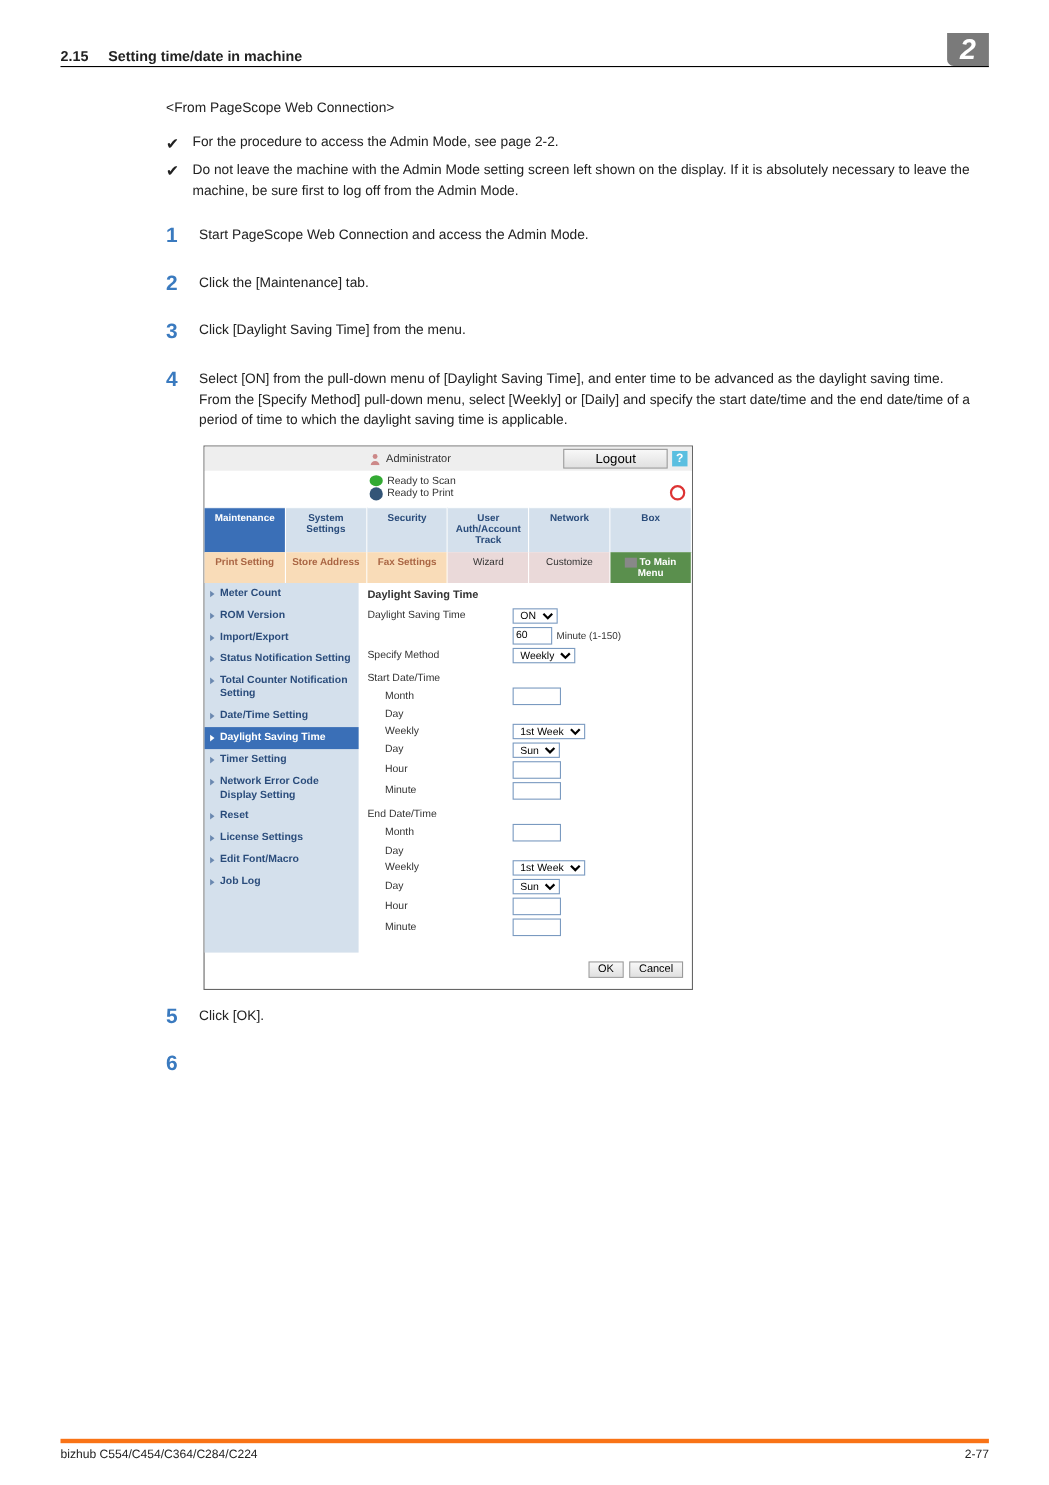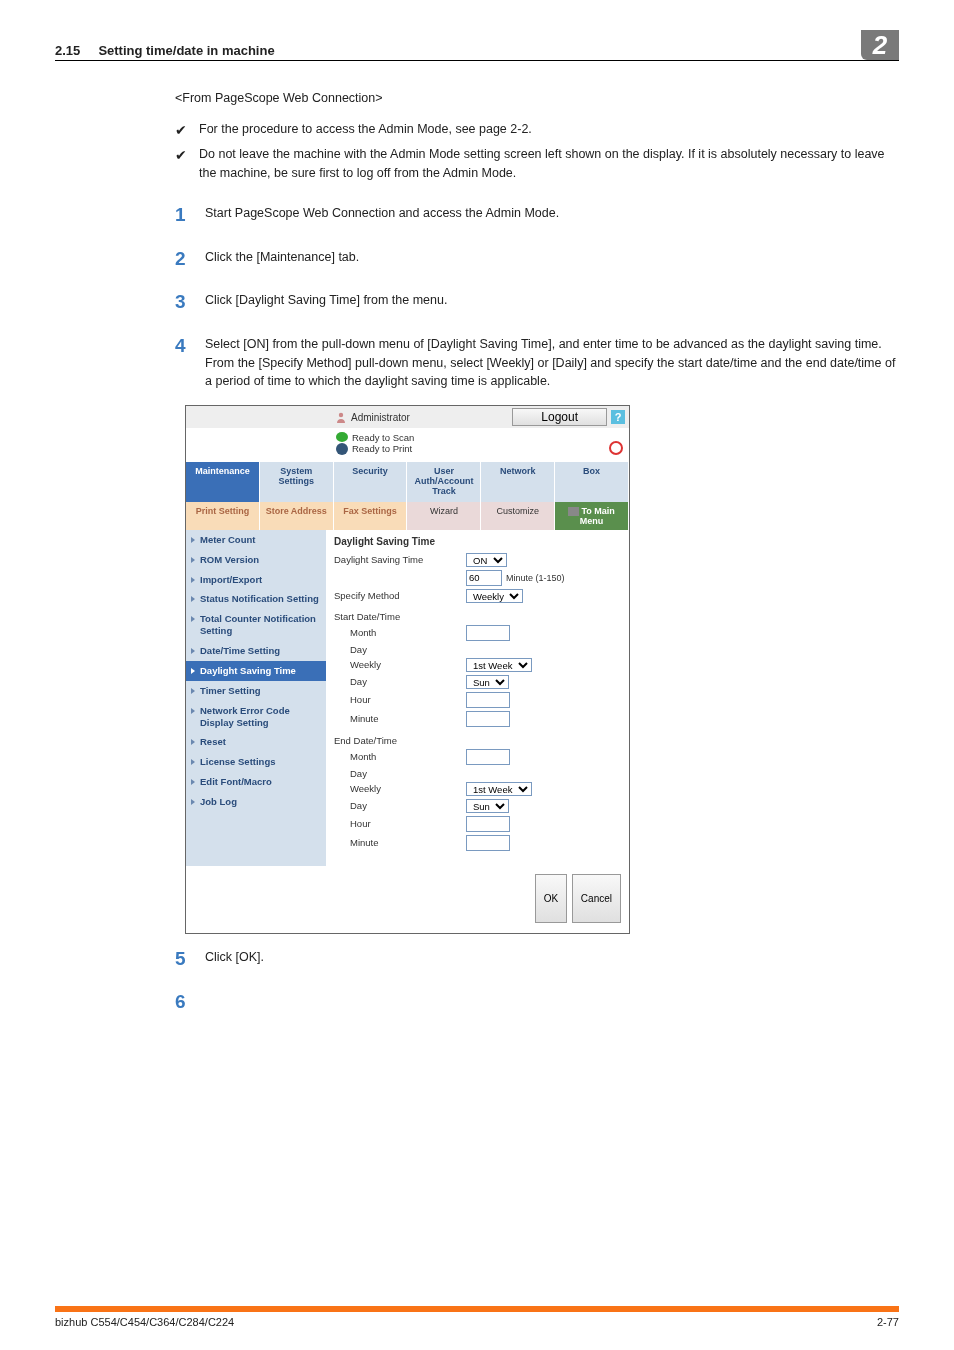--- a/index.html
+++ b/index.html
@@ -38,21 +38,21 @@
     display: flex;
     align-items: center;
     justify-content: center;
     font-style: italic;
     font-weight: bold;
     font-size: 26px;
     margin-left: 8px;
     margin-bottom: -2px;
   }
   .content {
-    margin-left: 120px;
+    margin-left: 96px;
     margin-top: 28px;
     line-height: 1.5;
   }
   .from-line {
     margin-bottom: 12px;
   }
   .bullet-row {
     display: flex;
     margin-bottom: 4px;
   }
@@ -211,30 +211,30 @@
   .ps-select { height:14px;}
   .ps-input.sm { width:36px;}
   .ps-input.tiny{ width:44px;}
   .ps-minlabel{ font-size:9px; margin-left:4px;}
   .ps-bottom {
     text-align:right;
     padding:8px 8px 10px 0;
   }
   .ps-btn {
     font-size:10px;
-    padding:18px 8px;
+    padding:1px 8px;
     background:linear-gradient(#f8f8f8,#e0e0e0);
     border:1px solid #999;
     margin-left:2px;
   }
   .footer {
     position:absolute;
     bottom:22px;
     left:55px; right:55px;
-    border-top:6px solid #f97316;
+    border-top:4px solid #f97316;
     padding-top:4px;
     display:flex;
     justify-content:space-between;
     font-size:11px;
   }
 </style>
 </head>
 <body>
 <div class="page">
 

